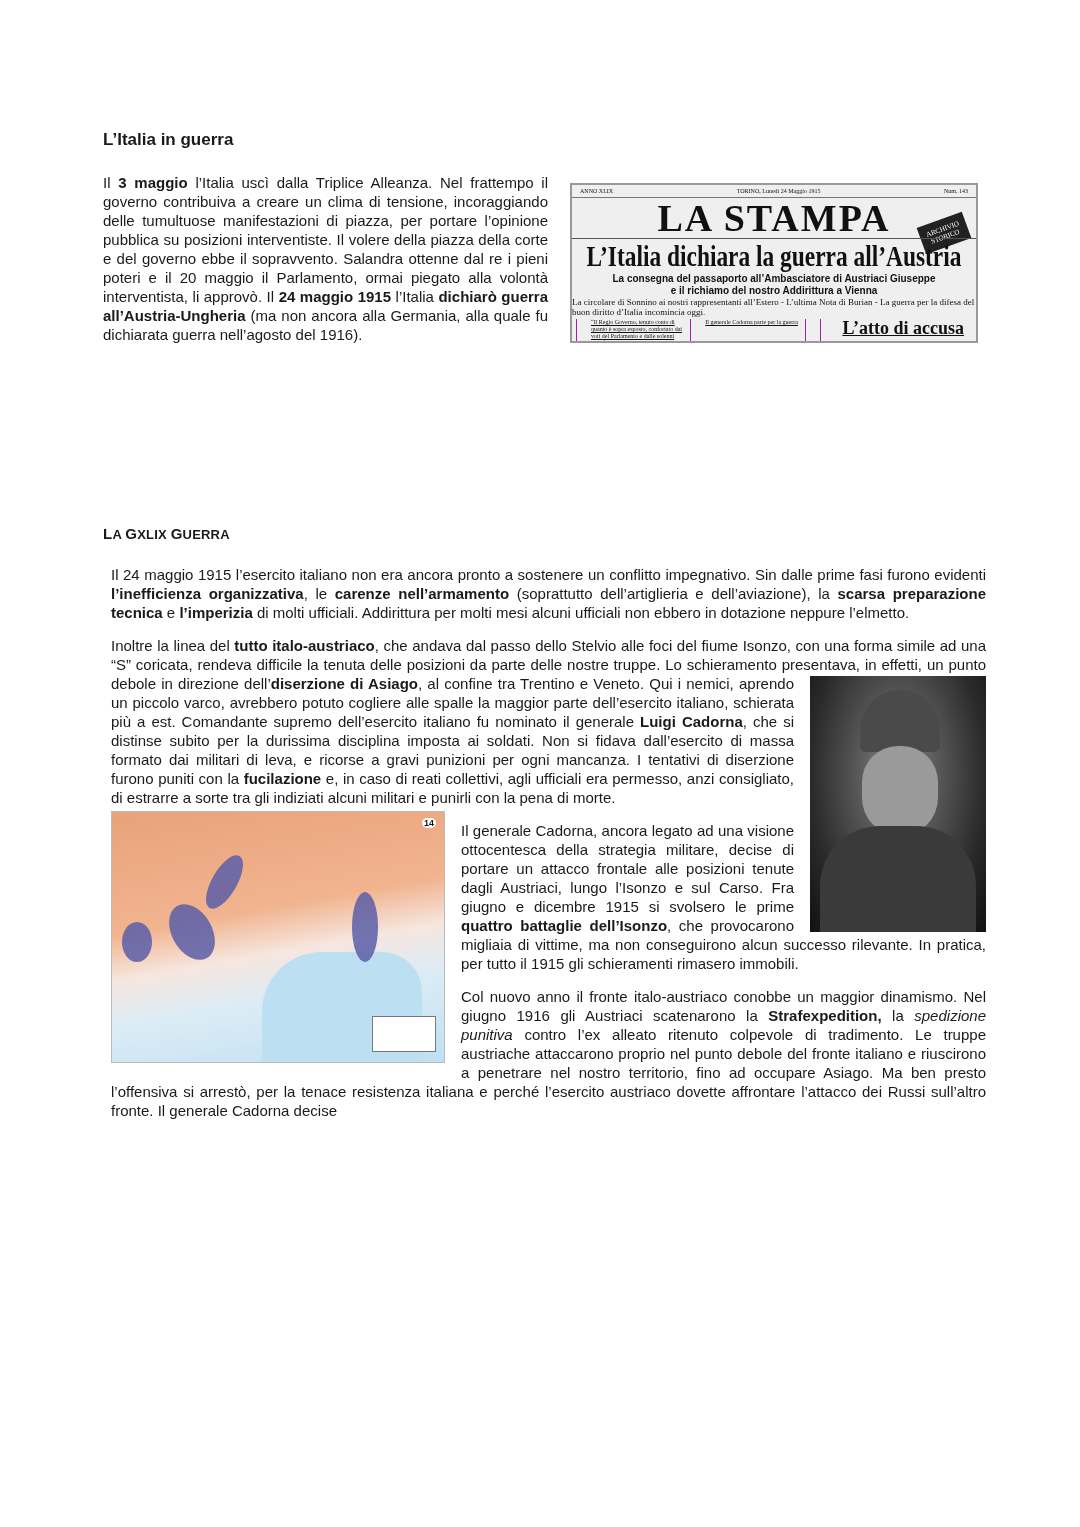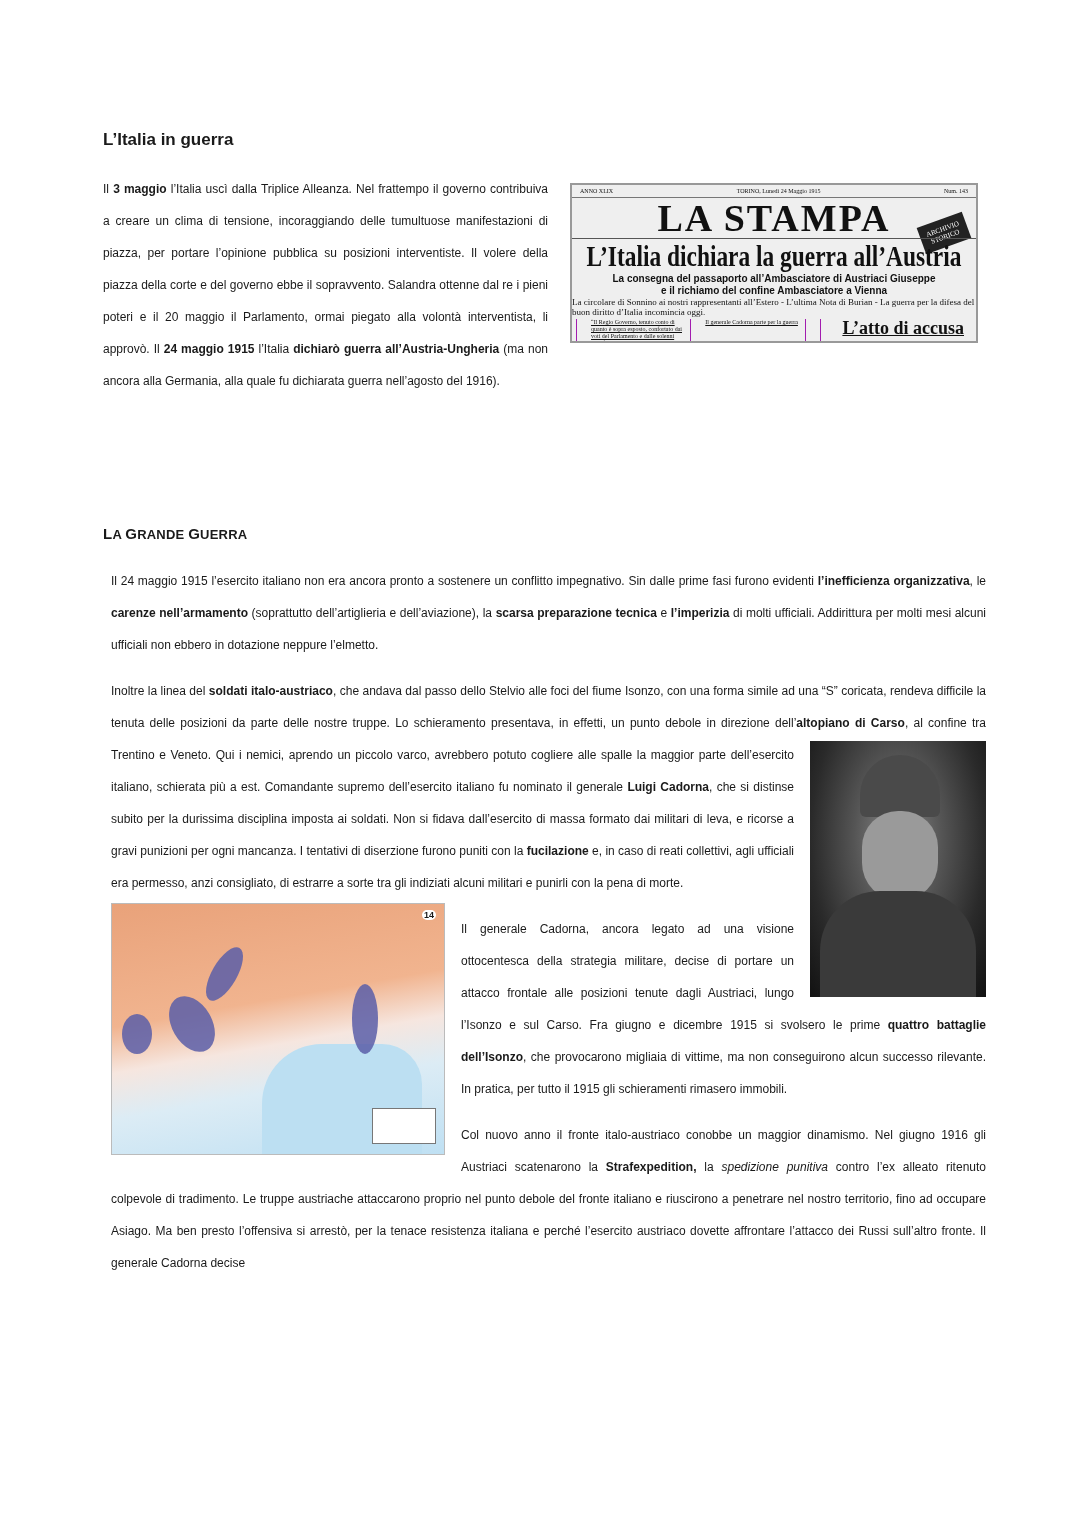--- a/index.html
+++ b/index.html
@@ -1,20 +1,20 @@
 <!DOCTYPE html>
 <html><head>
 <meta charset="utf-8">
 <style>
   html, body { margin: 0; padding: 0; background: #ffffff; }
   body { width: 1080px; height: 1527px; position: relative; overflow: hidden;
          font-family: "Liberation Sans", sans-serif; color: #1a1a1a; }
   .page { position: absolute; left: 103px; top: 0; width: 875px; }
   .h1 { position: absolute; top: 130px; left: 0; font-weight: bold; font-size: 17px; }
-  .p { font-size: 12px; line-height: 32px; text-align: justify; margin: 0; }
+  .p { font-size: 15px; line-height: 19px; text-align: justify; margin: 0; }
   .sec1 { position: absolute; top: 173px; left: 0; width: 875px; }
   .news { float: right; width: 408px; height: 160px; margin: 10px 0 6px 22px;
           border: 2px solid #999; background: #efefef; box-sizing: border-box; position: relative; overflow: hidden;
           font-family: "Liberation Serif", serif; color: #111; }
   .news .top { display: flex; justify-content: space-between; font-size: 6px; padding: 3px 8px; border-bottom: 1px solid #777; }
   .news .mast { text-align: center; font-size: 38px; font-weight: bold; letter-spacing: 2px; line-height: 40px; }
   .news .stamp { position: absolute; right: 8px; top: 34px; width: 48px; height: 28px; background: #222; color: #fff;
                  font-size: 7px; transform: rotate(-20deg); display:flex; align-items:center; justify-content:center; text-align:center; line-height:8px;}
   .news .head { text-align: center; font-size: 30px; font-weight: bold; line-height: 34px; border-top: 1px solid #555; transform: scaleX(0.78); white-space: nowrap; margin: 0 -60px; }
   .news .sub { text-align: center; font-size: 10px; font-weight: bold; font-family: "Liberation Sans", sans-serif; line-height: 12px; }
@@ -51,40 +51,40 @@
     <div class="news">
       <div class="top">
           <span>ANNO XLIX</span>
           <span>TORINO, Lunedì 24 Maggio 1915</span>
           <span>Num. 143</span>
         </div>
       <div class="mast">LA STAMPA</div>
       <div class="stamp">ARCHIVIO STORICO</div>
       <div class="head">L’Italia dichiara la guerra all’Austria</div>
       <div class="sub">La consegna del passaporto all’Ambasciatore di Austriaci Giuseppe</div>
-      <div class="sub">e il richiamo del confine Ambasciatore a Vienna</div>
+      <div class="sub">e il richiamo del nostro Addirittura a Vienna</div>
       <div class="sub2">La circolare di Sonnino ai nostri rappresentanti all’Estero - L’ultima Nota di Burian - La guerra per la difesa del buon diritto d’Italia incomincia oggi.</div>
       <div class="cols">
         <div>“Il Regio Governo, tenuto conto di quanto è sopra esposto, confortato dai voti del Parlamento e dalle solenni manifestazioni del Paese, ha deliberato di rompere gli indugi</div>
         <div>Il generale Cadorna parte per la guerra</div>
         <div style="flex:1.6">
           <div class="acc">L’atto di accusa</div>
 
         </div>
       </div>
     </div>
     <p class="p"><span>Il </span><b>3 maggio</b><span> l’Italia uscì dalla Triplice Alleanza. Nel frattempo il governo contribuiva a creare un clima di tensione, incoraggiando delle tumultuose manifestazioni di piazza, per portare l’opinione pubblica su posizioni interventiste. Il volere della piazza della corte e del governo ebbe il sopravvento. Salandra ottenne dal re i pieni poteri e il 20 maggio il Parlamento, ormai piegato alla volontà interventista, li approvò. Il </span><b>24 maggio 1915</b><span> l’Italia </span><b>dichiarò guerra all’Austria-Ungheria</b><span> (ma non ancora alla Germania, alla quale fu dichiarata guerra nell’agosto del 1916).</span></p>
   </div>
 
-  <div class="sec2t"><span class="big">L</span><span>A </span><span class="big">G</span><span>RANDE </span><span class="big">G</span><span>UERRA</span></div>
+  <div class="sec2t"><span class="big">L</span><span>A </span><span class="big">G</span><span>XLIX </span><span class="big">G</span><span>UERRA</span></div>
 
   <div class="sec2">
     <p class="p"><span>Il 24 maggio 1915 l’esercito italiano non era ancora pronto a sostenere un conflitto impegnativo. Sin dalle prime fasi furono evidenti </span><b>l’inefficienza organizzativa</b><span>, le </span><b>carenze nell’armamento</b><span> (soprattutto dell’artiglieria e dell’aviazione), la </span><b>scarsa preparazione tecnica</b><span> e </span><b>l’imperizia</b><span> di molti ufficiali. Addirittura per molti mesi alcuni ufficiali non  ebbero in dotazione neppure l’elmetto.</span></p>
 
-    <p class="p"><span>Inoltre la linea del </span><b>soldati italo-austriaco</b><span>, che andava dal passo dello Stelvio alle foci del fiume Isonzo, con una forma simile ad una “S” coricata, rendeva difficile la tenuta delle posizioni da parte delle nostre truppe. Lo schieramento presentava, in effetti, un punto debole in direzione dell’</span><b>altopiano di Carso</b><span class="portrait">
+    <p class="p"><span>Inoltre la linea del </span><b>tutto italo-austriaco</b><span>, che andava dal passo dello Stelvio alle foci del fiume Isonzo, con una forma simile ad una “S” coricata, rendeva difficile la tenuta delle posizioni da parte delle nostre truppe. Lo schieramento presentava, in effetti, un punto debole in direzione dell’</span><b>diserzione di Asiago</b><span class="portrait">
           <span class="cap"></span>
           <span class="face"></span>
           <span class="body"></span>
         </span><span>, al confine tra Trentino e Veneto. Qui i nemici, aprendo un piccolo varco, avrebbero potuto cogliere alle spalle la maggior parte dell’esercito italiano, schierata più a est. Comandante supremo dell’esercito italiano fu nominato il generale </span><b>Luigi Cadorna</b><span>, che si distinse subito per la durissima disciplina imposta ai soldati. Non si fidava dall’esercito di massa formato dai militari di leva, e ricorse a gravi punizioni per ogni mancanza. I tentativi di diserzione furono puniti con la </span><b>fucilazione</b><span> e, in caso di reati collettivi, agli ufficiali era permesso, anzi consigliato, di estrarre a sorte tra gli indiziati alcuni militari e punirli con la pena di morte.</span></p>
 
     <div class="map">
       <div class="sea"></div>
       <div class="front" style="left:10px;top:110px;width:30px;height:40px;"></div>
       <div class="front" style="left:60px;top:90px;width:40px;height:60px;transform:rotate(-30deg);"></div>
       <div class="front" style="left:100px;top:40px;width:25px;height:60px;transform:rotate(30deg);"></div>

